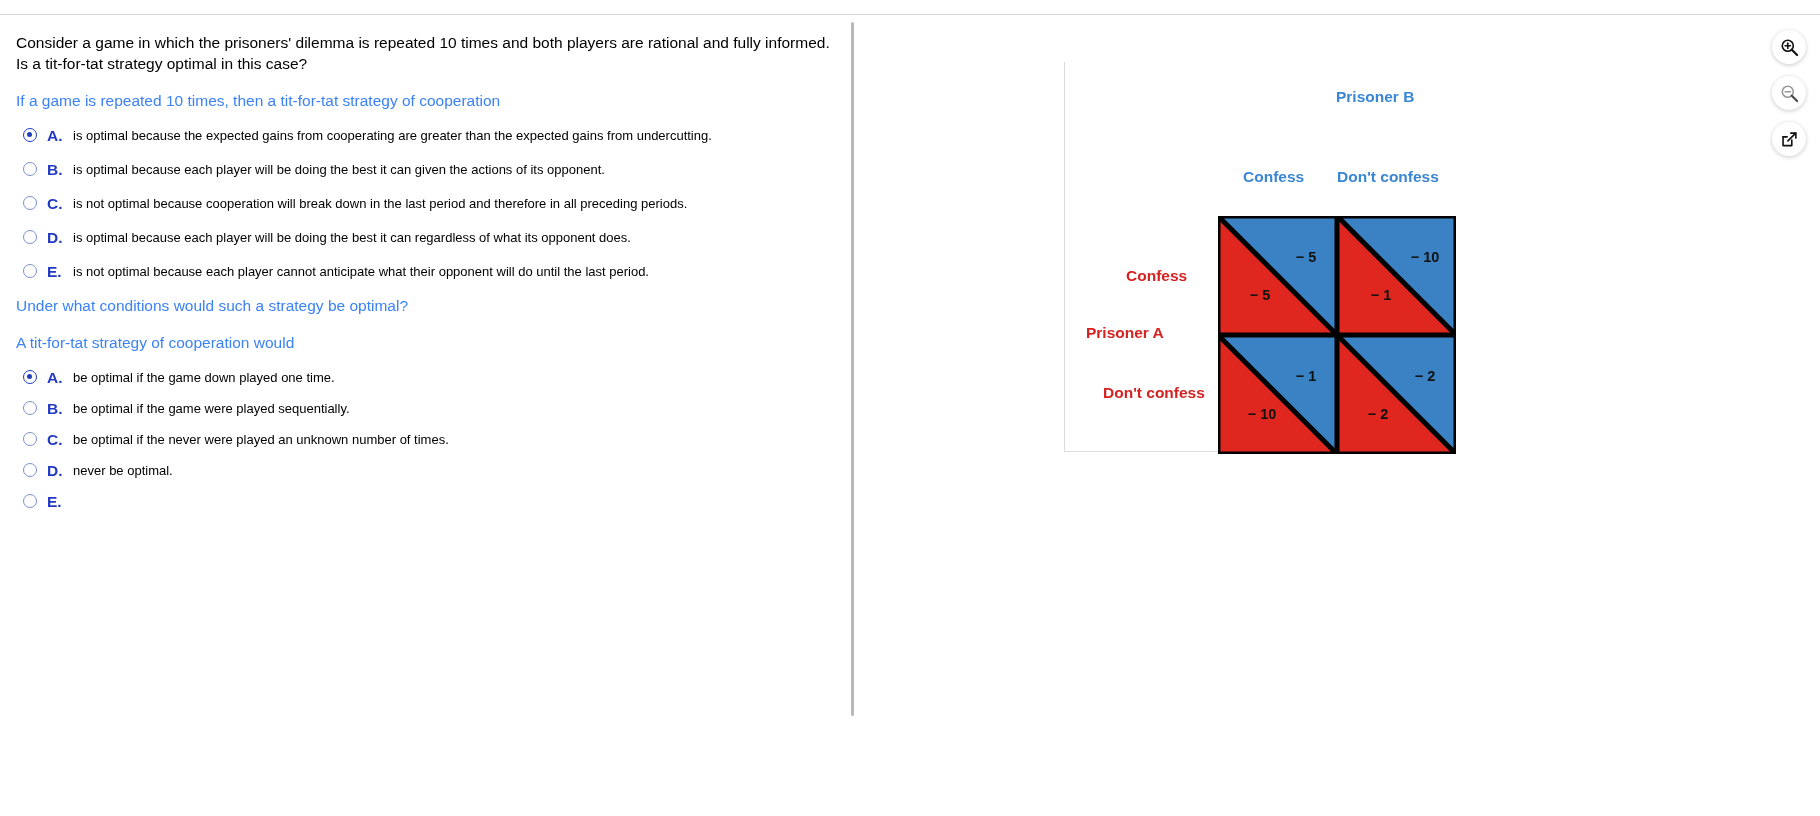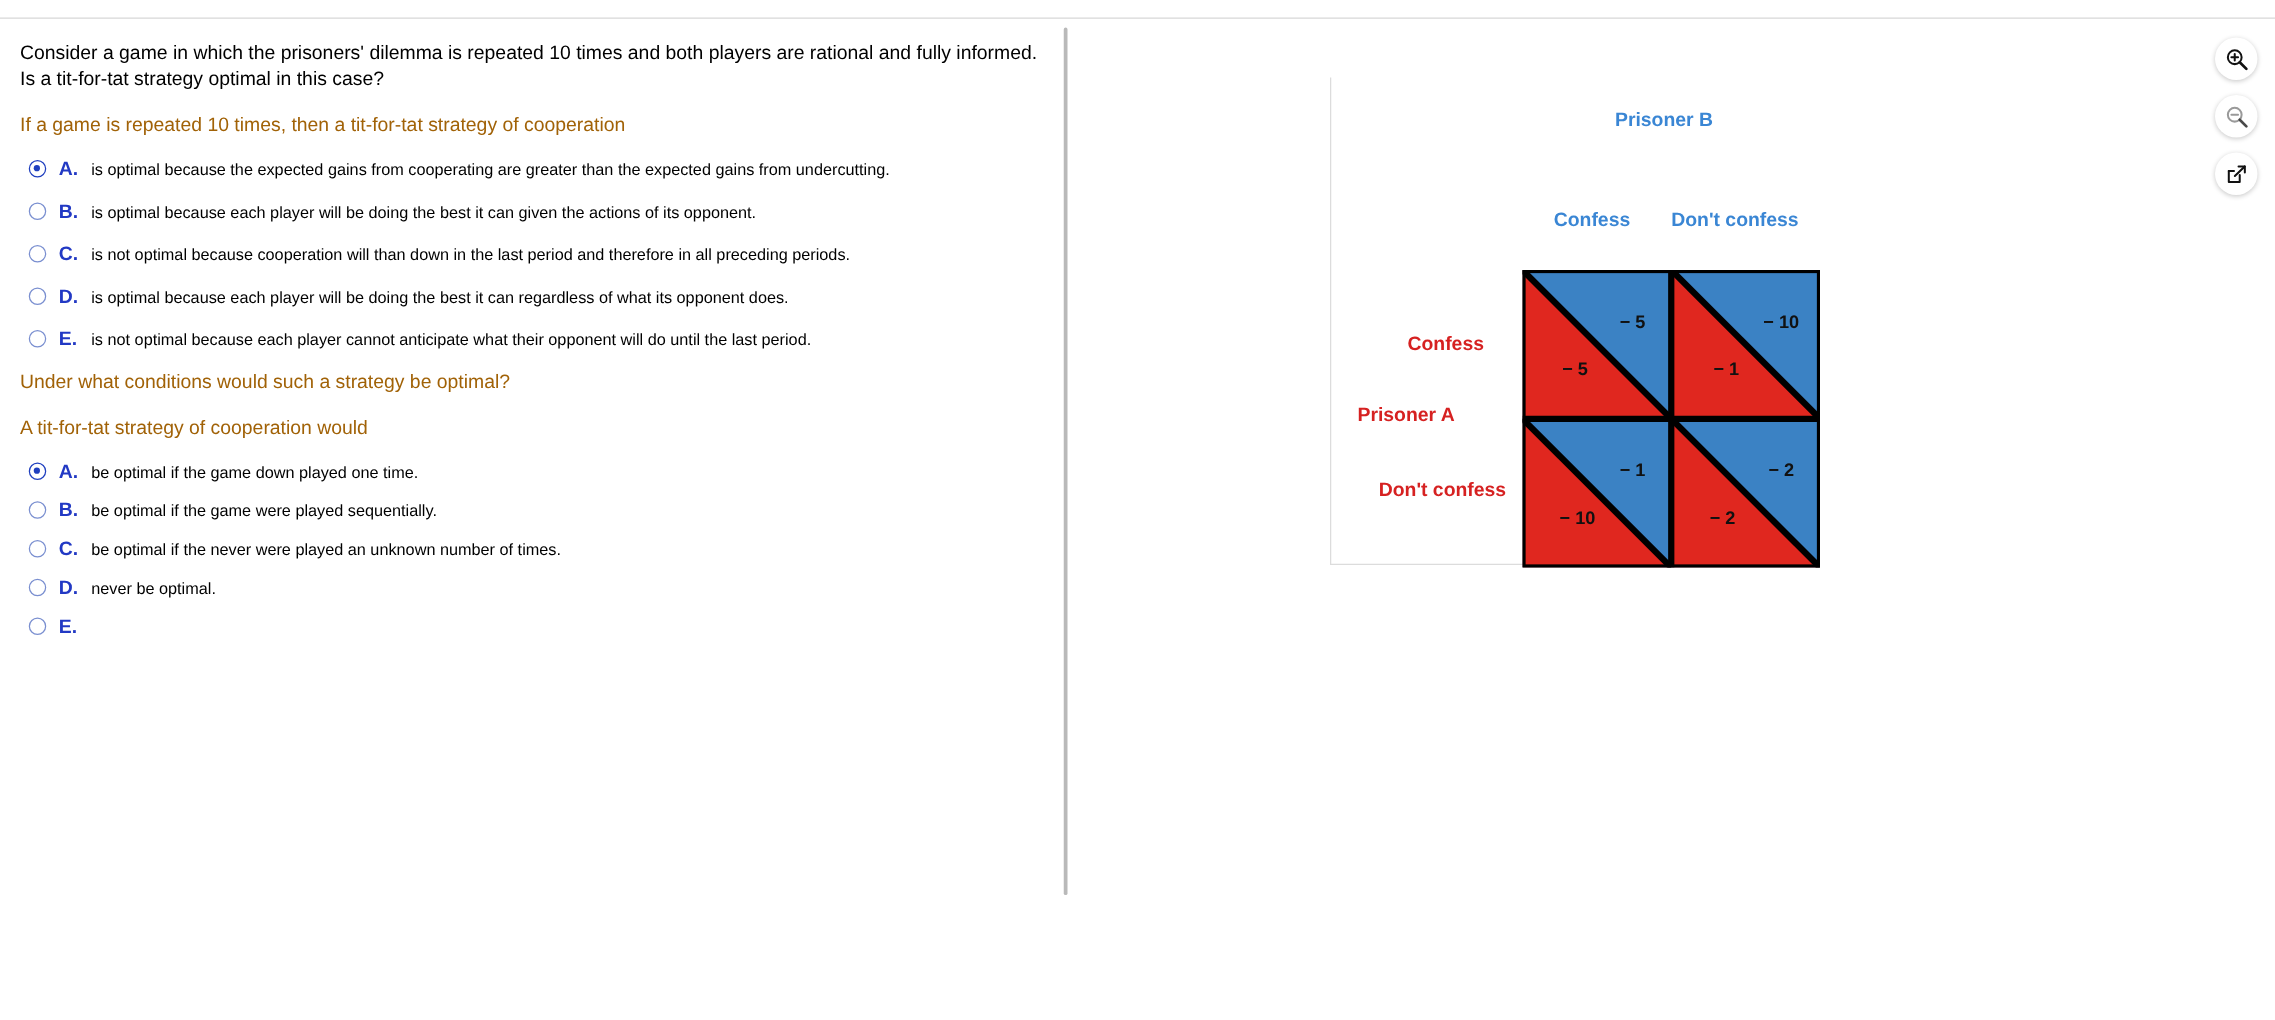--- a/index.html
+++ b/index.html
@@ -22,21 +22,21 @@
   .left-pane {
     position: absolute; left: 0; top: 22px; width: 852px; height: 694px;
     padding: 10px 8px 0 16px;
     background: #fff;
   }
   .q-stem {
     font-size: 15.5px; line-height: 21px; color: #000;
     max-width: 828px; margin: 0 0 4px 0;
   }
   .q-lead {
-    font-size: 15.5px; line-height: 21px; color: #a16207;
+    font-size: 15.5px; line-height: 21px; color: #3b82f6;
     margin: 16px 0 0 0;
   }
   .options { margin: 14px 0 0 0; }
   .options.tight .opt { margin-bottom: 10px; }
   .opt {
     display: flex; align-items: flex-start;
     margin-bottom: 13px;
   }
   .radio {
     flex: 0 0 auto;
@@ -77,21 +77,21 @@
   .fig-frame::before {
     content: ""; position: absolute; left: 0; top: 0; width: 1px; height: 390px;
     background: #dcdcdc;
   }
   .fig-frame::after {
     content: ""; position: absolute; left: 0; bottom: 0; width: 392px; height: 1px;
     background: #dcdcdc;
   }
 
   .lbl-prisoner-b {
-    position: absolute; left: 1292px; top: 88px;
+    position: absolute; left: 1336px; top: 88px;
     color: #3a86d4; font-weight: bold; font-size: 15.5px;
     white-space: nowrap;
   }
   .lbl-col-confess {
     position: absolute; left: 1243px; top: 168px;
     color: #3a86d4; font-weight: bold; font-size: 15.5px;
     white-space: nowrap;
   }
   .lbl-col-dontconfess {
     position: absolute; left: 1337px; top: 168px;
@@ -163,21 +163,21 @@
 
       <div class="opt">
         <span class="radio"></span>
         <span class="opt-letter">B.</span>
         <span class="opt-text">is optimal because each player will be doing the best it can given the actions of its opponent.</span>
       </div>
 
       <div class="opt">
         <span class="radio"></span>
         <span class="opt-letter">C.</span>
-        <span class="opt-text">is not optimal because cooperation will than down in the last period and therefore in all preceding periods.</span>
+        <span class="opt-text">is not optimal because cooperation will break down in the last period and therefore in all preceding periods.</span>
       </div>
 
       <div class="opt">
         <span class="radio"></span>
         <span class="opt-letter">D.</span>
         <span class="opt-text">is optimal because each player will be doing the best it can regardless of what its opponent does.</span>
       </div>
 
       <div class="opt">
         <span class="radio"></span>

